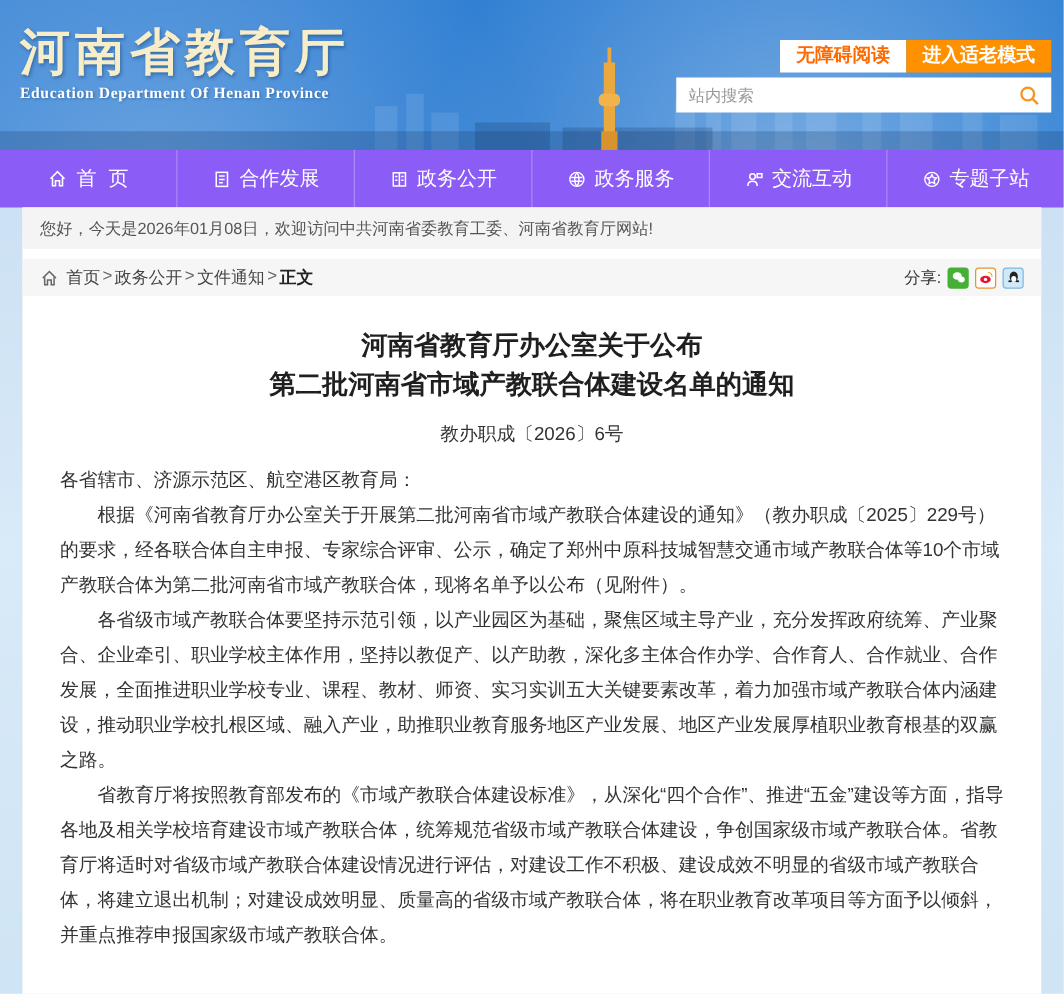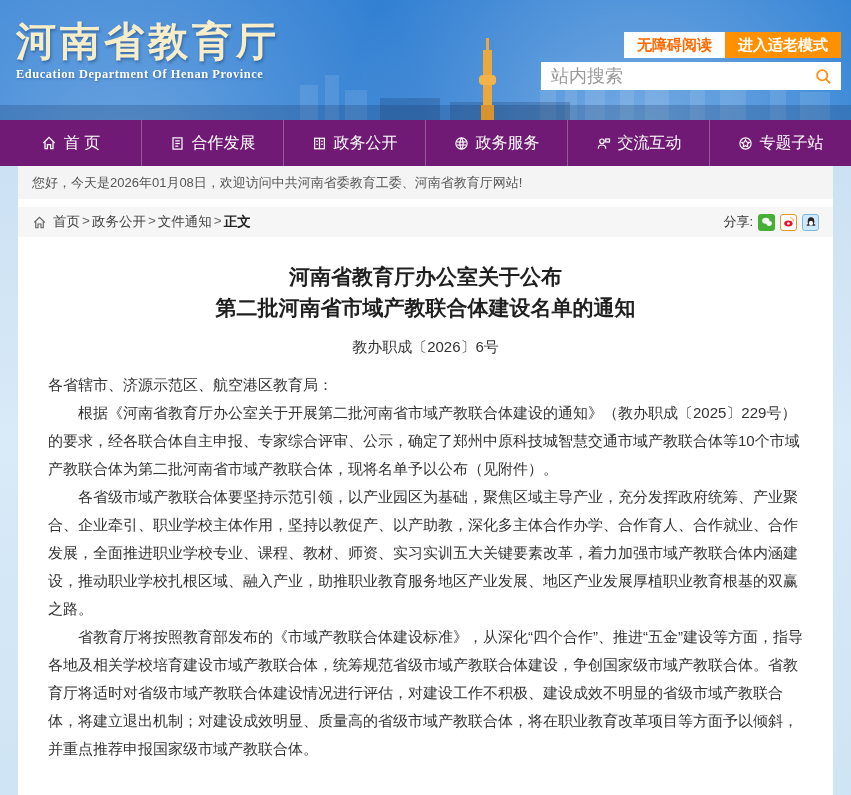--- a/index.html
+++ b/index.html
@@ -56,31 +56,32 @@
   }
   .search-bar {
     position: absolute; top: 62px; right: 10px;
     width: 300px; height: 28px;
     background: #ffffff;
     display: flex; align-items: center;
     padding: 0 8px 0 10px;
   }
   .search-input {
     flex: 1; border: none; outline: none;
-    font-size: 18px; color: #333;
+    font-size: 13px; color: #333;
     font-family: "Liberation Sans", "DejaVu Sans", sans-serif;
   }
   .search-input::placeholder { color: #999; }
   .search-btn { width: 20px; height: 20px; cursor: pointer; display: flex; align-items: center; justify-content: center; }
 
   
   .nav {
     height: 46px;
-    background: #701a75;
+    background: #8b5cf6;
     display: flex;
+    font-family: Liberation Mono, monospace;
   }
   .nav-item {
     flex: 1;
     display: flex; align-items: center; justify-content: center;
     color: #ffffff; font-size: 16px;
     cursor: pointer;
     border-right: 1px solid rgba(255,255,255,0.28);
   }
   .nav-item:last-child { border-right: none; }
   .nav-item .nicon { margin-right: 7px; display: flex; align-items: center; }

